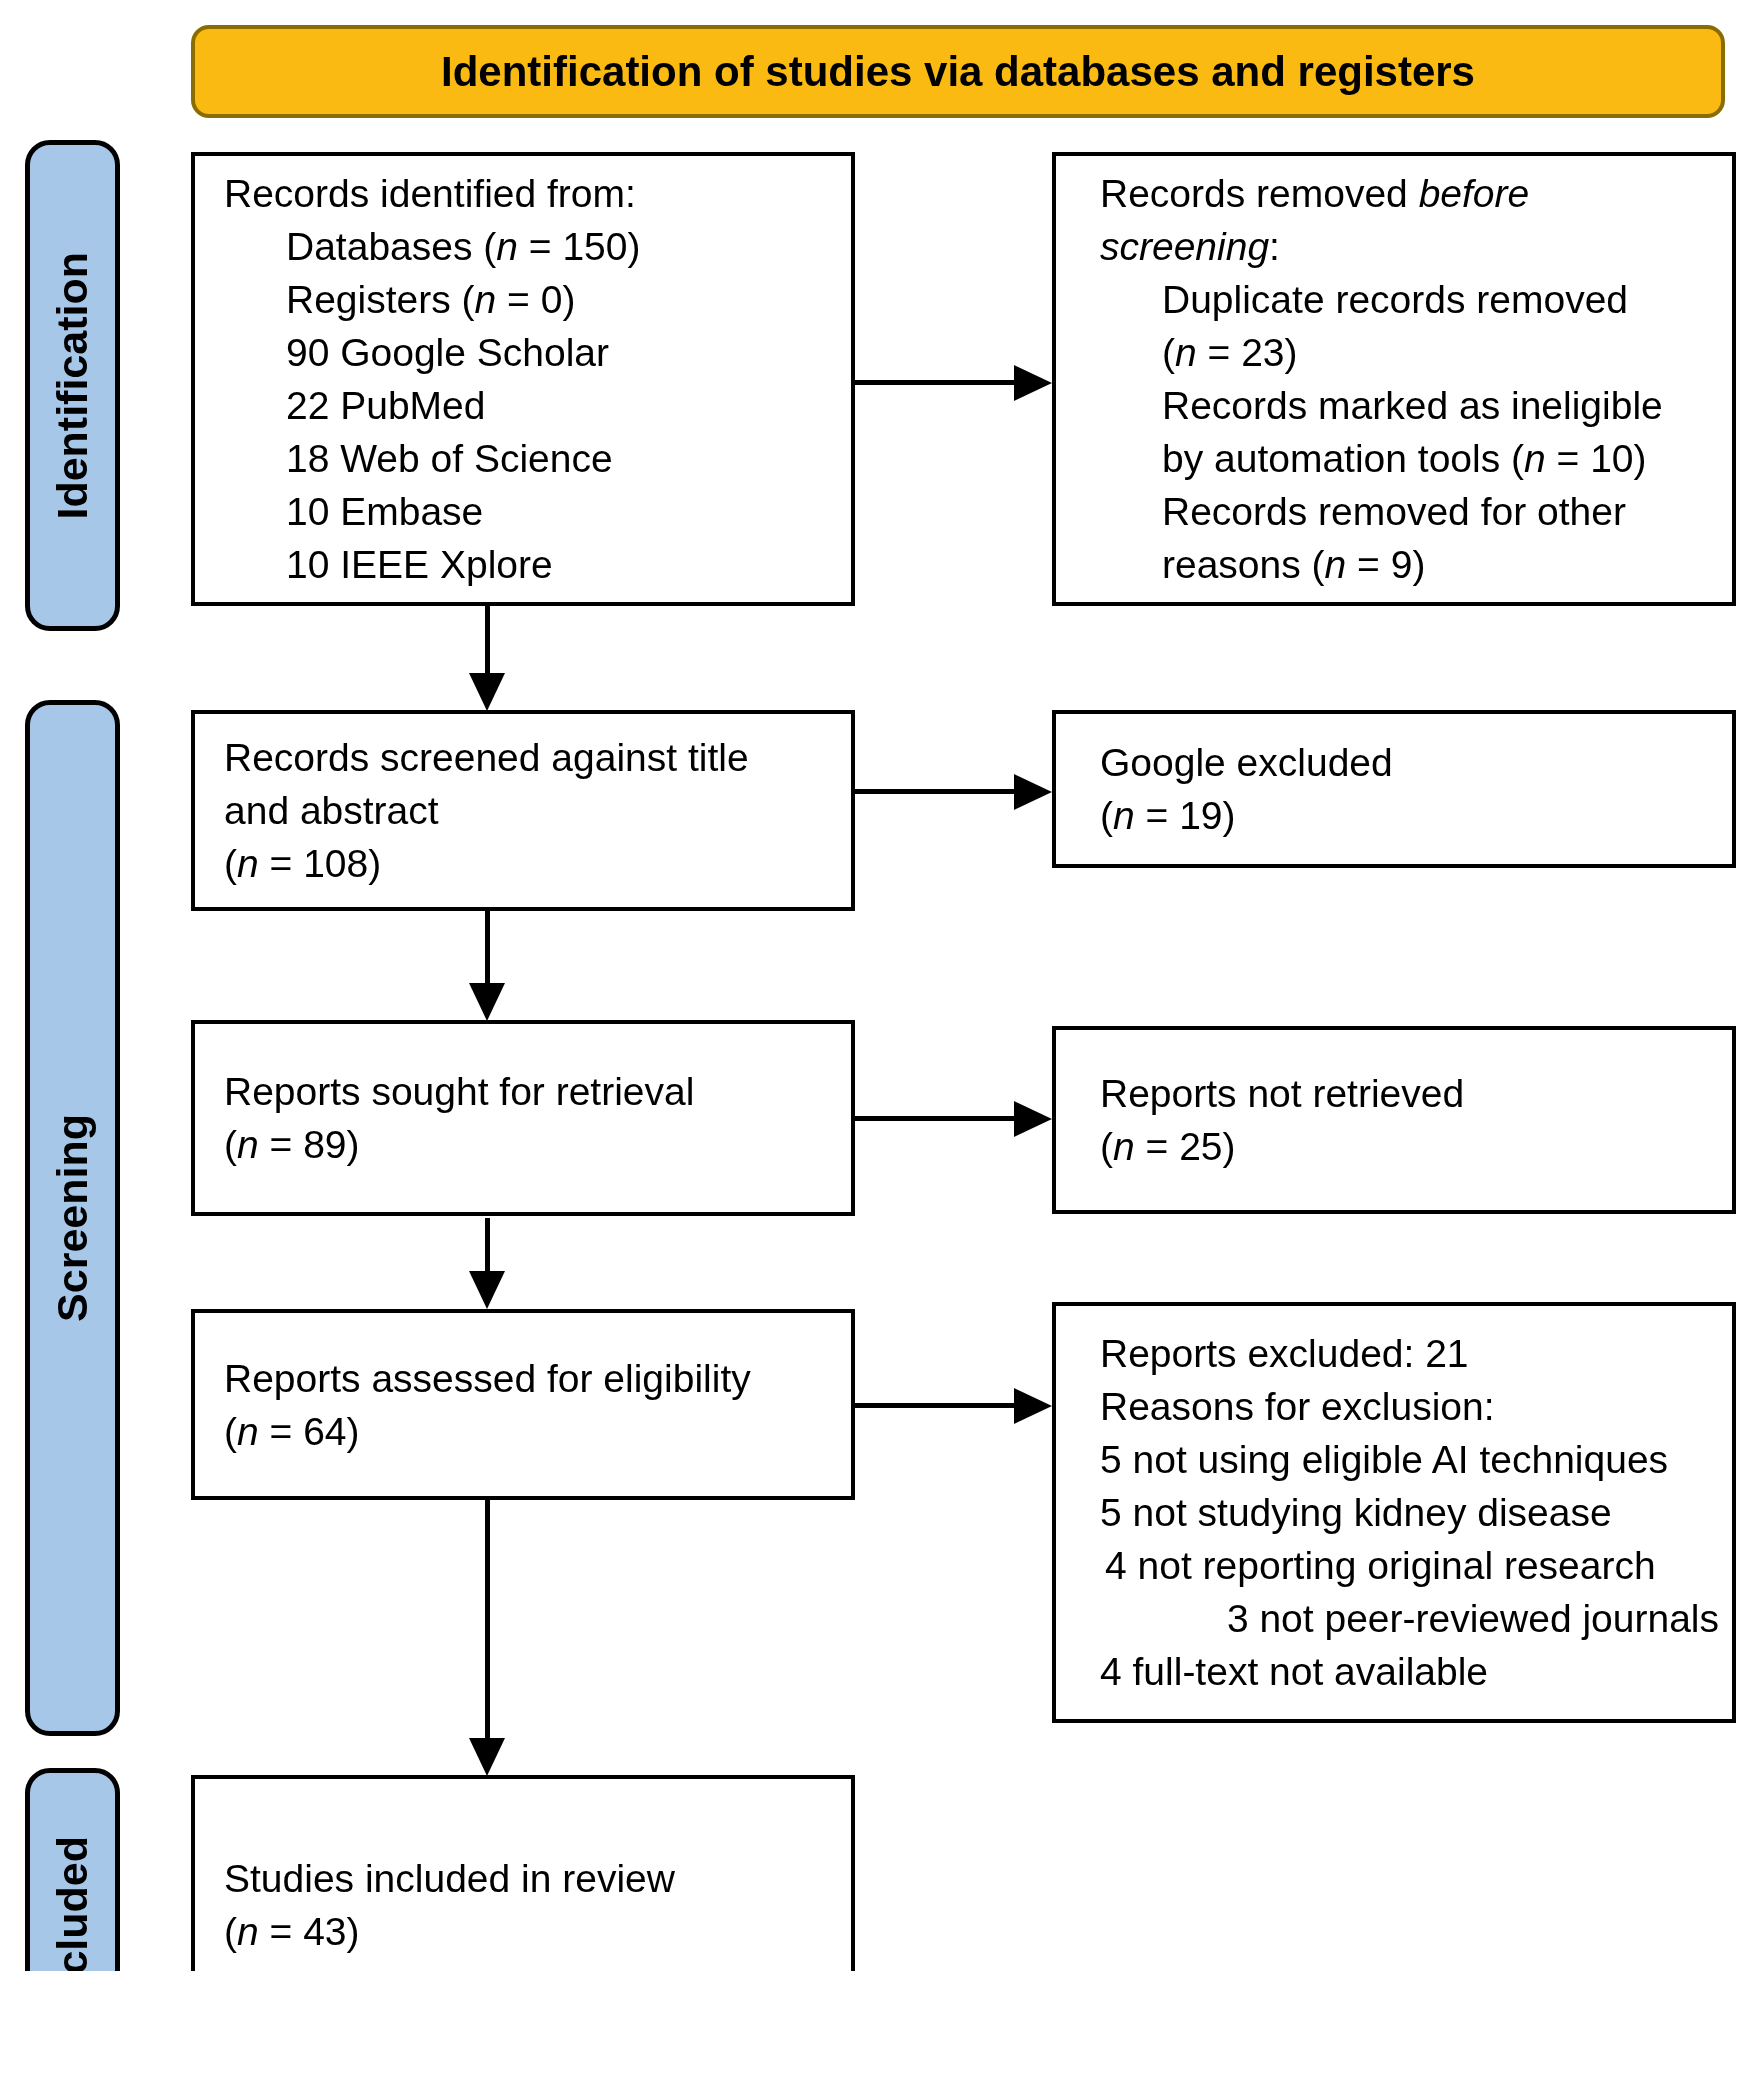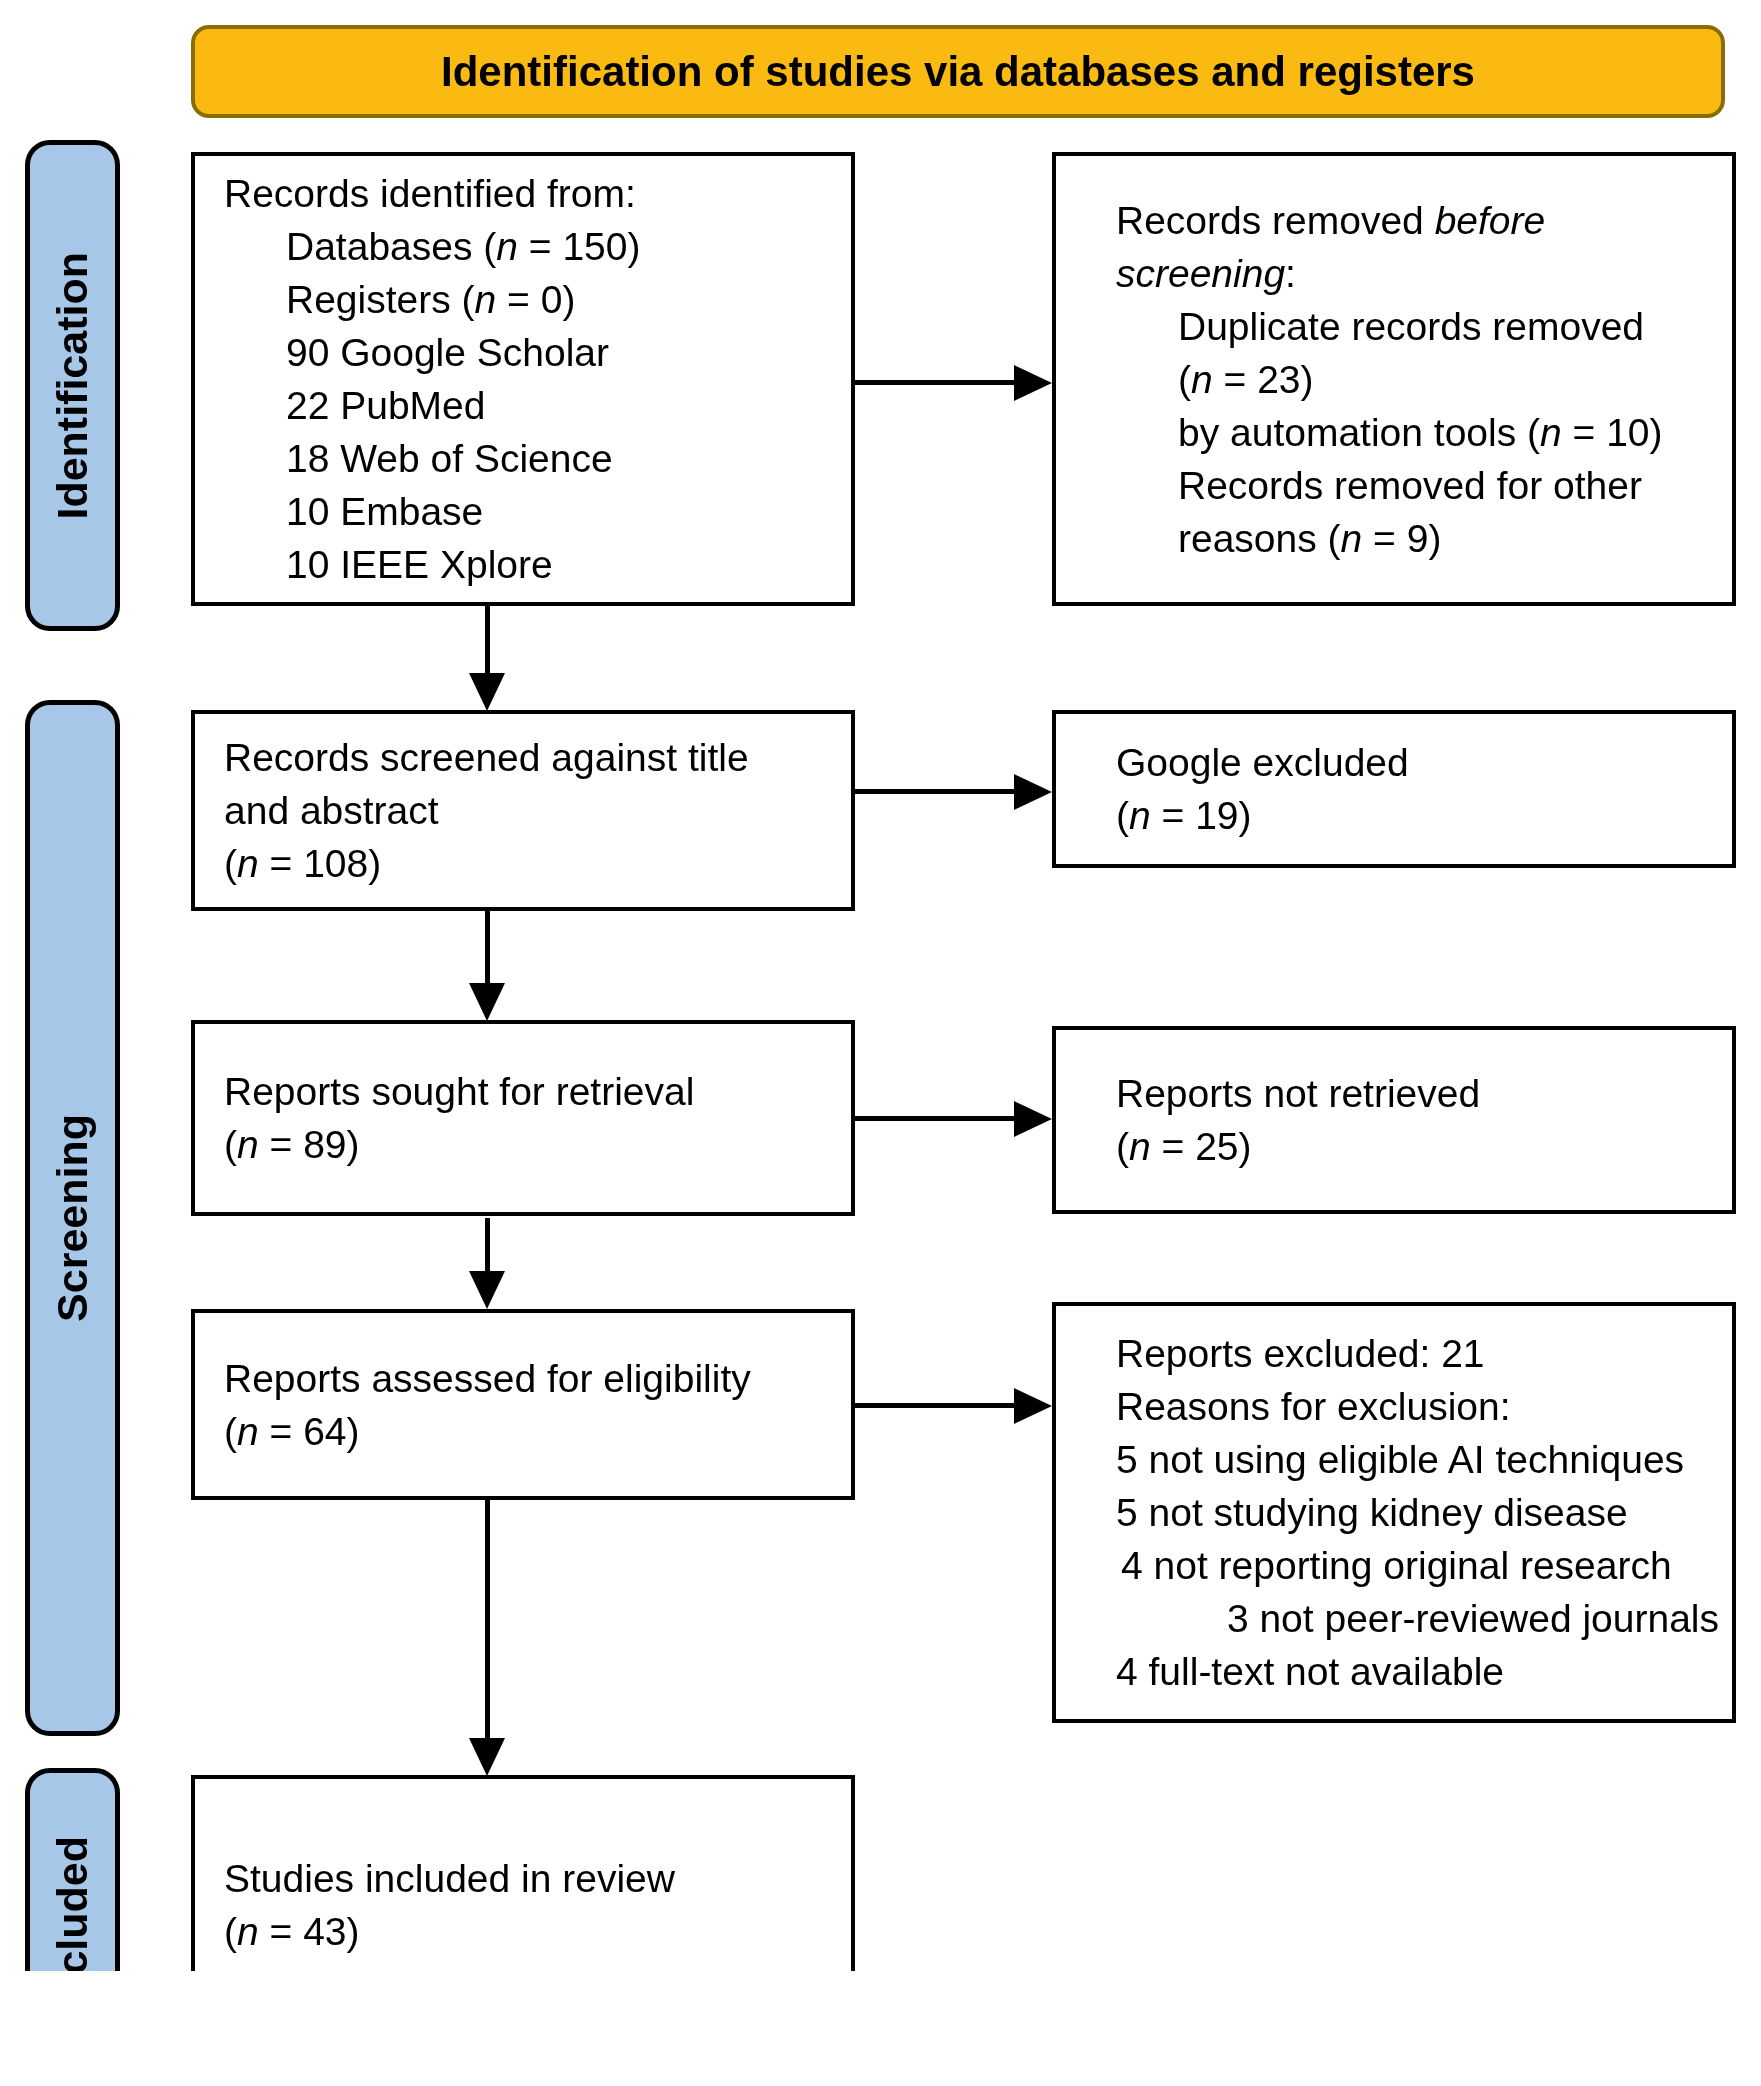--- a/index.html
+++ b/index.html
@@ -45,21 +45,21 @@
   }
 
   .fbox{
     position:absolute;
     background:#ffffff;
     border:4.7px solid var(--box-border);
     box-sizing:border-box;
     display:flex;flex-direction:column;justify-content:center;
     padding:10.5px 13px 10.5px 29px;
   }
-  .fbox.right{padding-left:60px;}
+  .fbox.right{padding-left:44px;}
   .fbox .line{
     font-size:39px;line-height:53px;
     white-space:nowrap;
   }
 
   .varrow-line{position:absolute;width:5.2px;background:var(--arrow);}
   .varrow-head{
     position:absolute;width:0;height:0;
     border-left:18px solid transparent;
     border-right:18px solid transparent;
@@ -118,20 +118,21 @@
   <div class="fbox" style="left:191px;top:1775px;width:664px;height:259px;">
       <div class="line" style="margin-left: 0px;">Studies included in review</div>
       <div class="line" style="margin-left: 0px;">(<i>n</i> = 43)</div>
     </div>
 
   <div class="fbox right" style="left:1052px;top:152px;width:684px;height:454px;">
       <div class="line" style="margin-left: 0px;">Records removed <i>before</i></div>
       <div class="line" style="margin-left: 0px;"><i>screening</i>:</div>
       <div class="line" style="margin-left: 62px;">Duplicate records removed</div>
       <div class="line" style="margin-left: 62px;">(<i>n</i> = 23)</div>
+      <div class="line" style="margin-left: 62px;">Records marked as ineligible</div>
       <div class="line" style="margin-left: 62px;">by automation tools (<i>n</i> = 10)</div>
       <div class="line" style="margin-left: 62px;">Records removed for other</div>
       <div class="line" style="margin-left: 62px;">reasons (<i>n</i> = 9)</div>
     </div>
   <div class="fbox right" style="left:1052px;top:710px;width:684px;height:158px;">
       <div class="line" style="margin-left: 0px;">Google excluded</div>
       <div class="line" style="margin-left: 0px;">(<i>n</i> = 19)</div>
     </div>
   <div class="fbox right" style="left:1052px;top:1026px;width:684px;height:188px;">
       <div class="line" style="margin-left: 0px;">Reports not retrieved</div>

